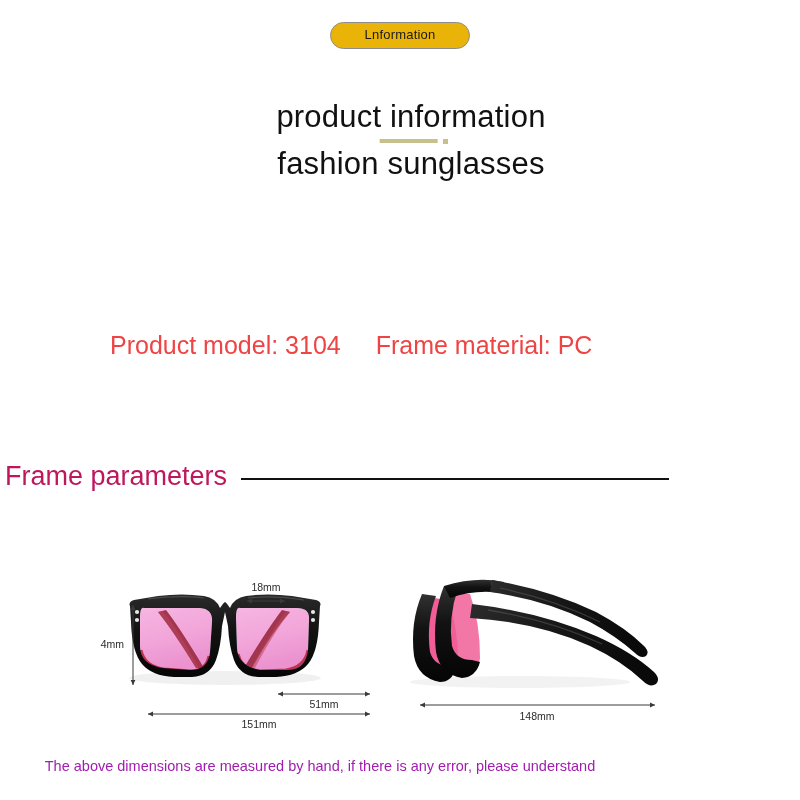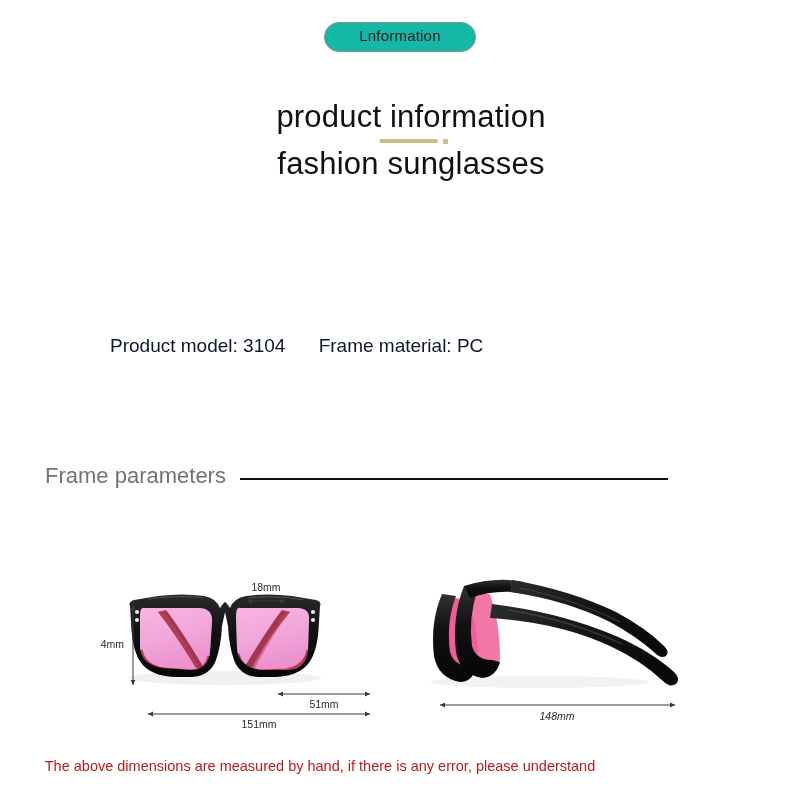--- a/index.html
+++ b/index.html
@@ -22,25 +22,25 @@
     top: 22px;
     left: 0;
     width: 800px;
     display: flex;
     justify-content: center;
   }
   .badge {
     border: 1.4px solid #8c8c8c;
     border-radius: 999px;
     padding: 4px 34px 5px 34px;
-    font-size: 15px;
+    font-size: 13px;
     color: #1a1a1a;
     letter-spacing: .2px;
     line-height: 1.25;
-    background: #14b8a6;
+    background: #eab308;
   }
 
   
   .hero {
     position: absolute;
     top: 98px;
     left: 11px;
     width: 800px;
     text-align: center;
   }
@@ -83,43 +83,42 @@
   }
 
   
   .specs {
     position: absolute;
     top: 327px;
     left: 110px;
     width: 690px;
   }
   .spec-row {
-    font-size: 19px;
+    font-size: 25px;
     line-height: 37px;
-    color: #0f172a;
+    color: #ef4444;
     white-space: nowrap;
   }
   .spec-a { display: inline-block; }
   .spec-b { display: inline-block; margin-left: 28px; }
 
   
   .section-head {
     position: absolute;
     top: 459px;
     left: 5px;
     width: 795px;
     display: flex;
     align-items: center;
   }
   .section-title {
-    font-size: 22px;
+    font-size: 27px;
     line-height: 34px;
-    color: #737373;
+    color: #be185d;
     white-space: nowrap;
-    margin-left: 40px;
   }
   .section-rule {
     height: 2px;
     background: #111;
     width: 428px;
     margin-left: 14px;
     margin-top: 6px;
   }
 
   
@@ -128,38 +127,38 @@
     top: 560px;
     left: 0;
     width: 696px;
     height: 180px;
   }
   .diagram {
     position: absolute;
     top: 0;
   }
   .diagram.front { left: 100px; width: 300px; height: 180px; }
-  .diagram.side  { left: 420px; width: 290px; height: 180px; font-style: italic; }
+  .diagram.side  { left: 400px; width: 290px; height: 180px; }
   .diagram svg { display: block; }
 
   .dim-label {
     font-size: 10.5px;
     fill: #2b2b2b;
     font-family: "Liberation Sans", sans-serif;
   }
 
   
   .footer {
     position: absolute;
     top: 756px;
     left: 0;
     width: 640px;
     text-align: center;
     font-size: 14.5px;
-    color: #b91c1c;
+    color: #a21caf;
     line-height: 20px;
   }
 </style>
 </head>
 <body>
 
 <div class="badge-wrap">
   <div class="badge">Lnformation</div>
 </div>
 

